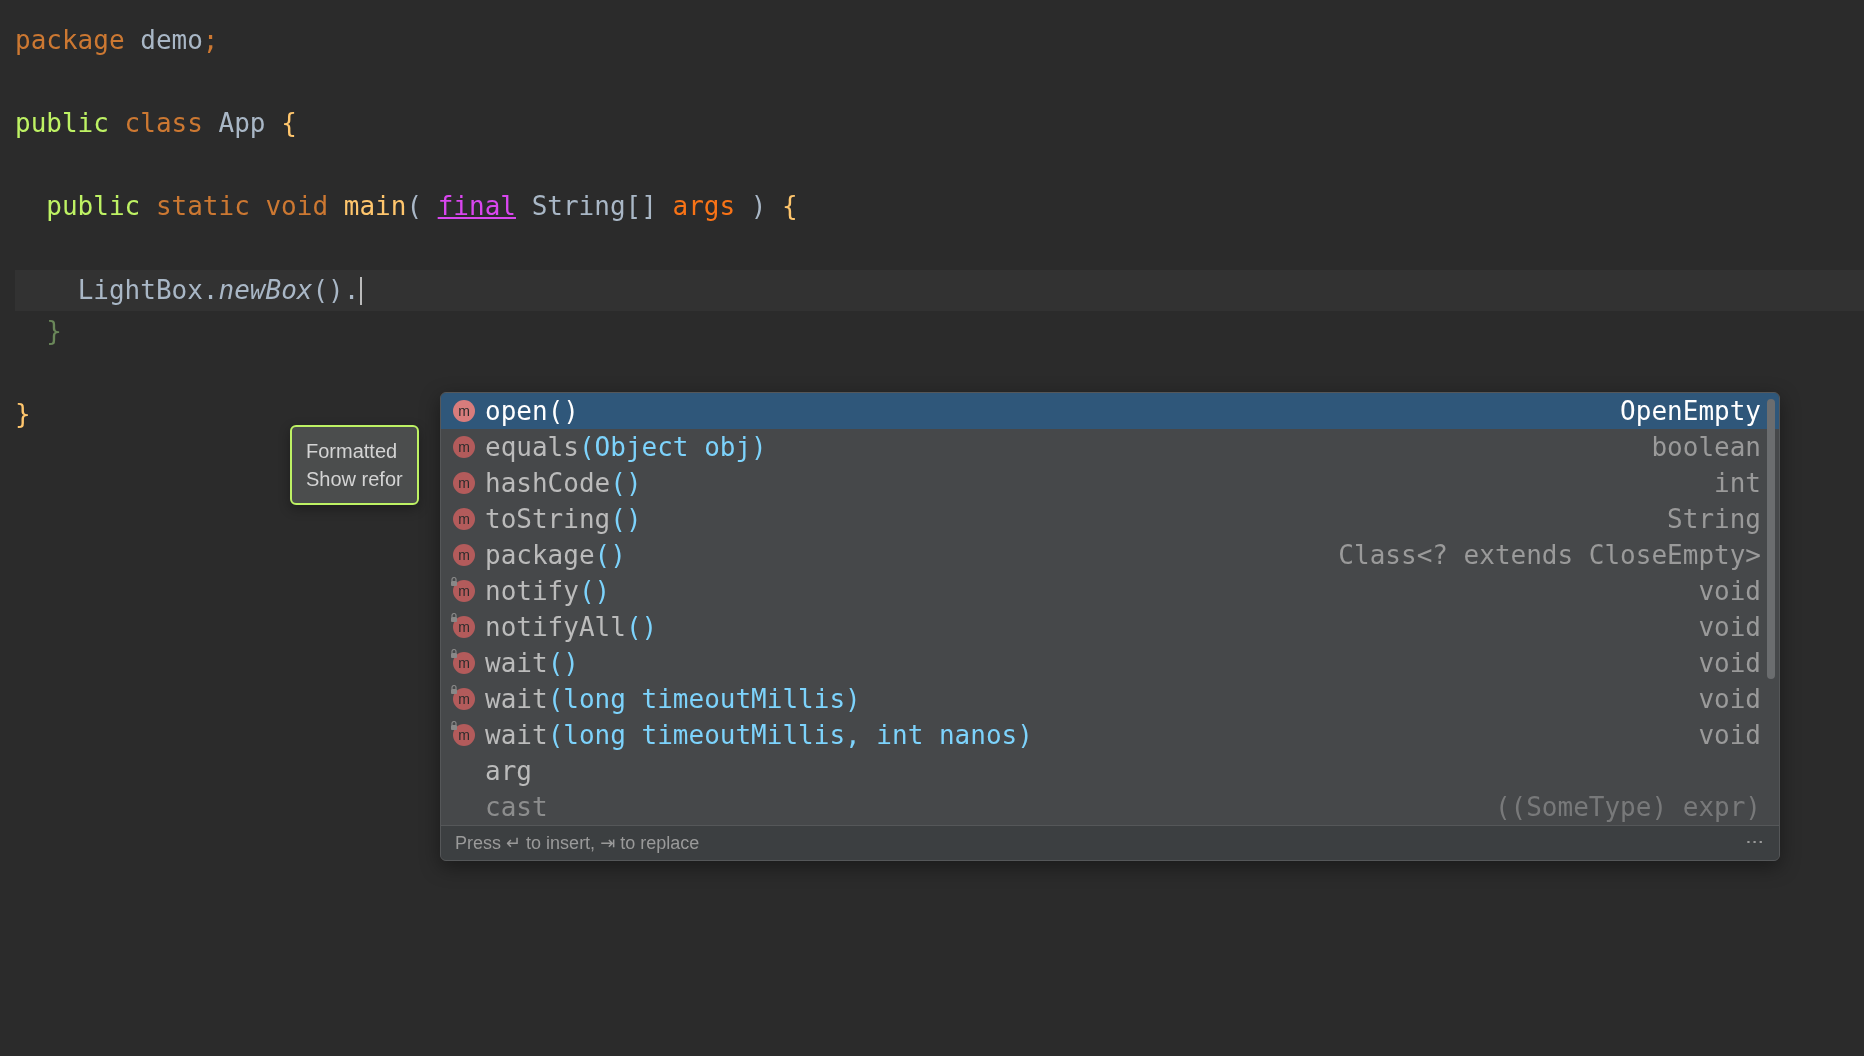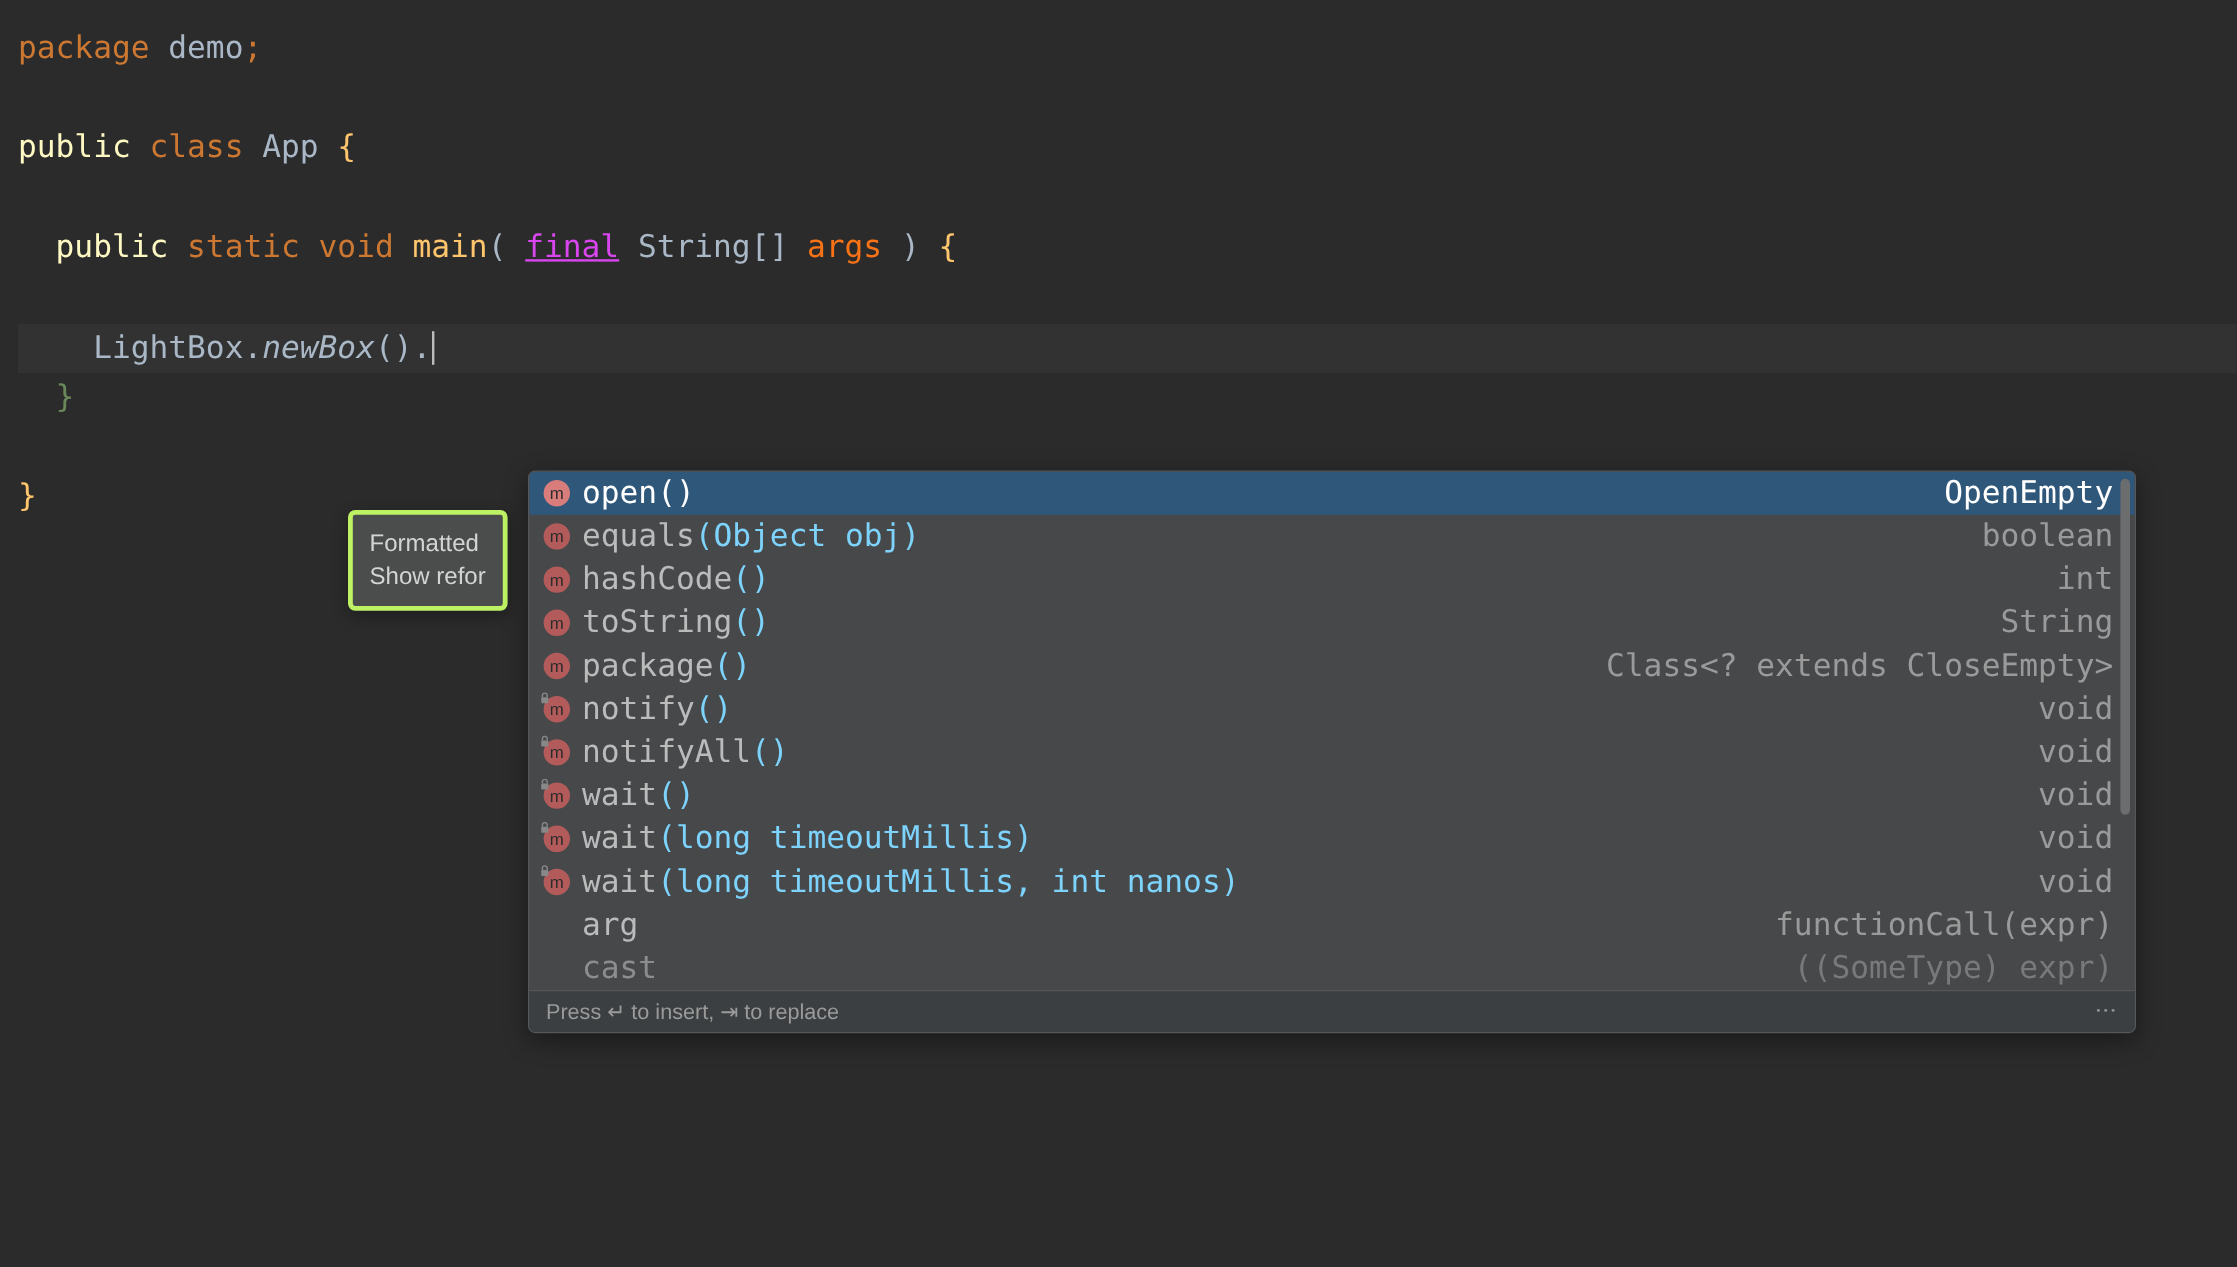--- a/index.html
+++ b/index.html
@@ -18,21 +18,21 @@
     }
     .editor {
       padding: 20px 0 0 15px;
       line-height: 1.6;
       color: #a9b7c6;
     }
     .code-line {
       white-space: pre;
     }
     .kw-package { color: #cc7832; }
-    .kw-public { color: #fef9c3; }
+    .kw-public { color: #bef264; }
     .kw-class { color: #cc7832; }
     .kw-static { color: #cc7832; }
     .kw-void { color: #cc7832; }
     .kw-final { color: #d946ef; text-decoration: underline; }
     .pkg-name { color: #a9b7c6; }
     .class-name { color: #a9b7c6; }
     .method-name { color: #ffc66d; }
     .type-name { color: #a9b7c6; }
     .param-name { color: #f97316; }
     .brace-yellow { color: #ffc66d; }
@@ -55,21 +55,21 @@
       background: #bbbbbb;
       vertical-align: middle;
       margin-left: 1px;
     }
     
     .tooltip {
       position: absolute;
       left: 290px;
       top: 425px;
       background: #4b4d4d;
-      border: 4px solid #bef264;
+      border: 2px solid #bef264;
       border-radius: 6px;
       padding: 10px 14px;
       color: #d4d4d4;
       font-size: 20px;
       font-family: -apple-system, BlinkMacSystemFont, 'Segoe UI', sans-serif;
       line-height: 1.4;
       z-index: 5;
       box-shadow: 0 4px 12px rgba(0,0,0,0.3);
     }
     .tooltip-line {
@@ -284,21 +284,20 @@
           </svg>
         </span>
         <span class="item-left">wait</span>
         <span class="item-params">(long timeoutMillis, int nanos)</span>
         <span class="item-right">void</span>
       </div>
       <div class="completion-item">
         <span class="item-icon template"></span>
         <span class="item-left">arg</span>
         <span class="item-params"></span>
-        <span class="item-right">functionCall(expr)</span>
       </div>
       <div class="completion-item faded">
         <span class="item-icon template"></span>
         <span class="item-left">cast</span>
         <span class="item-params"></span>
         <span class="item-right">((SomeType) expr)</span>
       </div>
       <div class="scrollbar"></div>
   </div>
   <div class="completion-footer">

